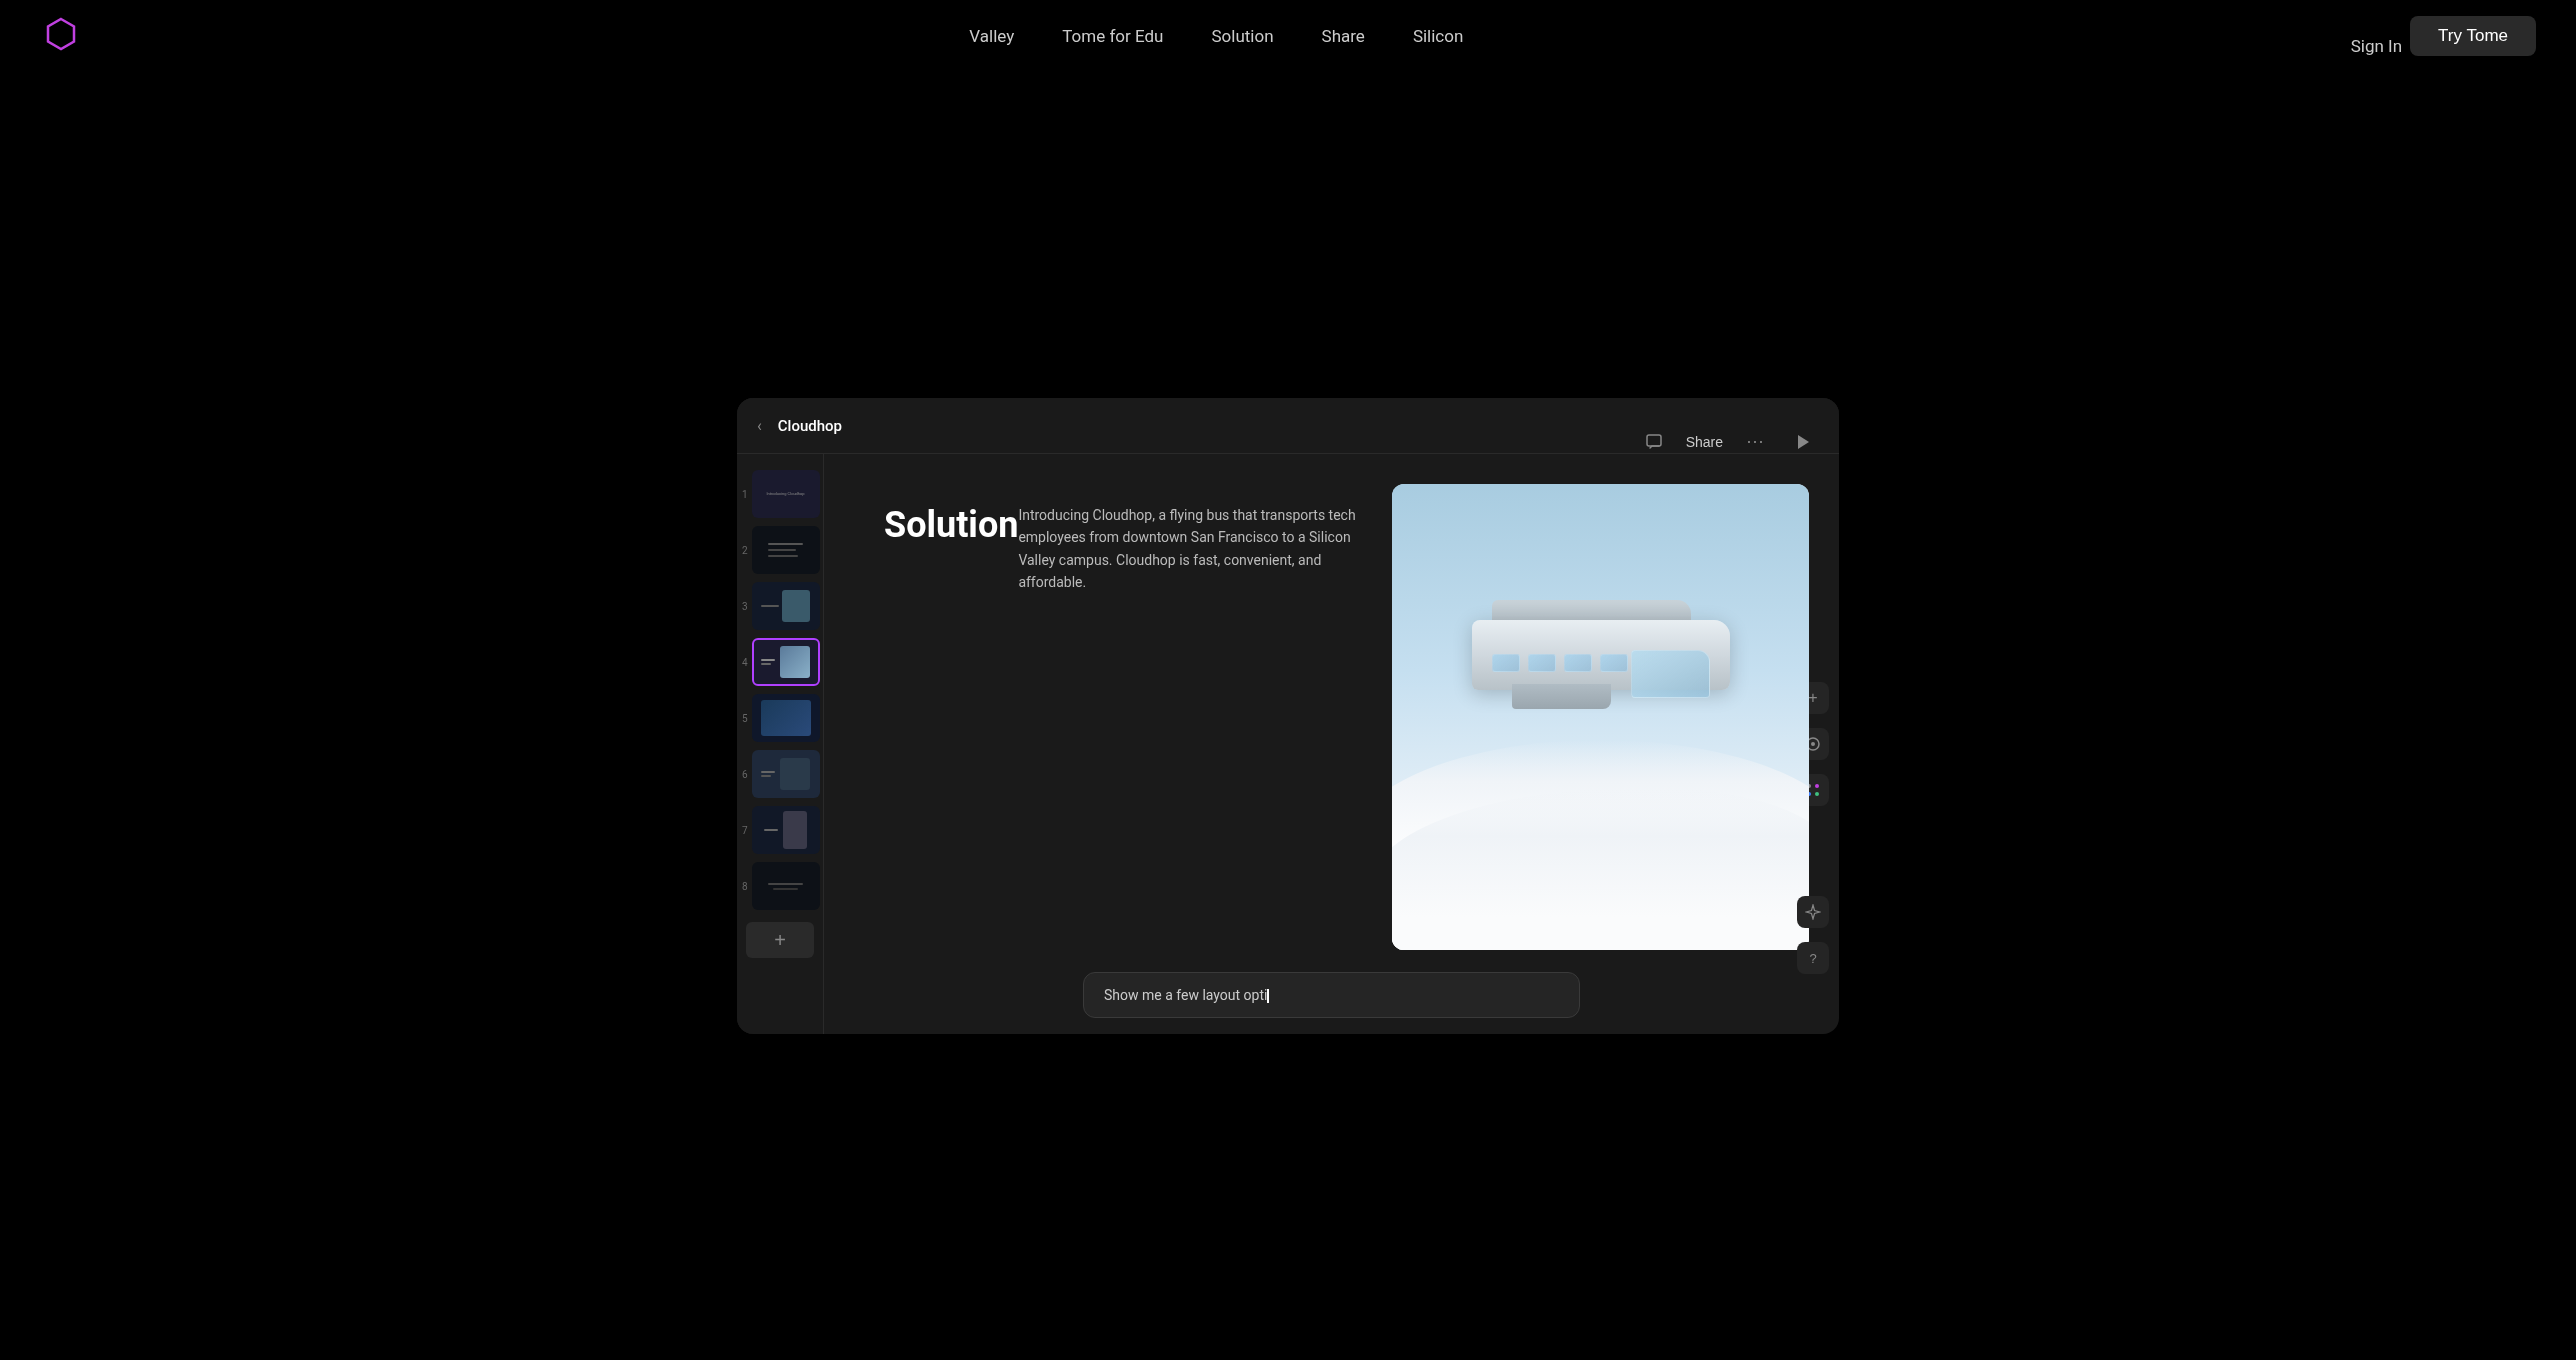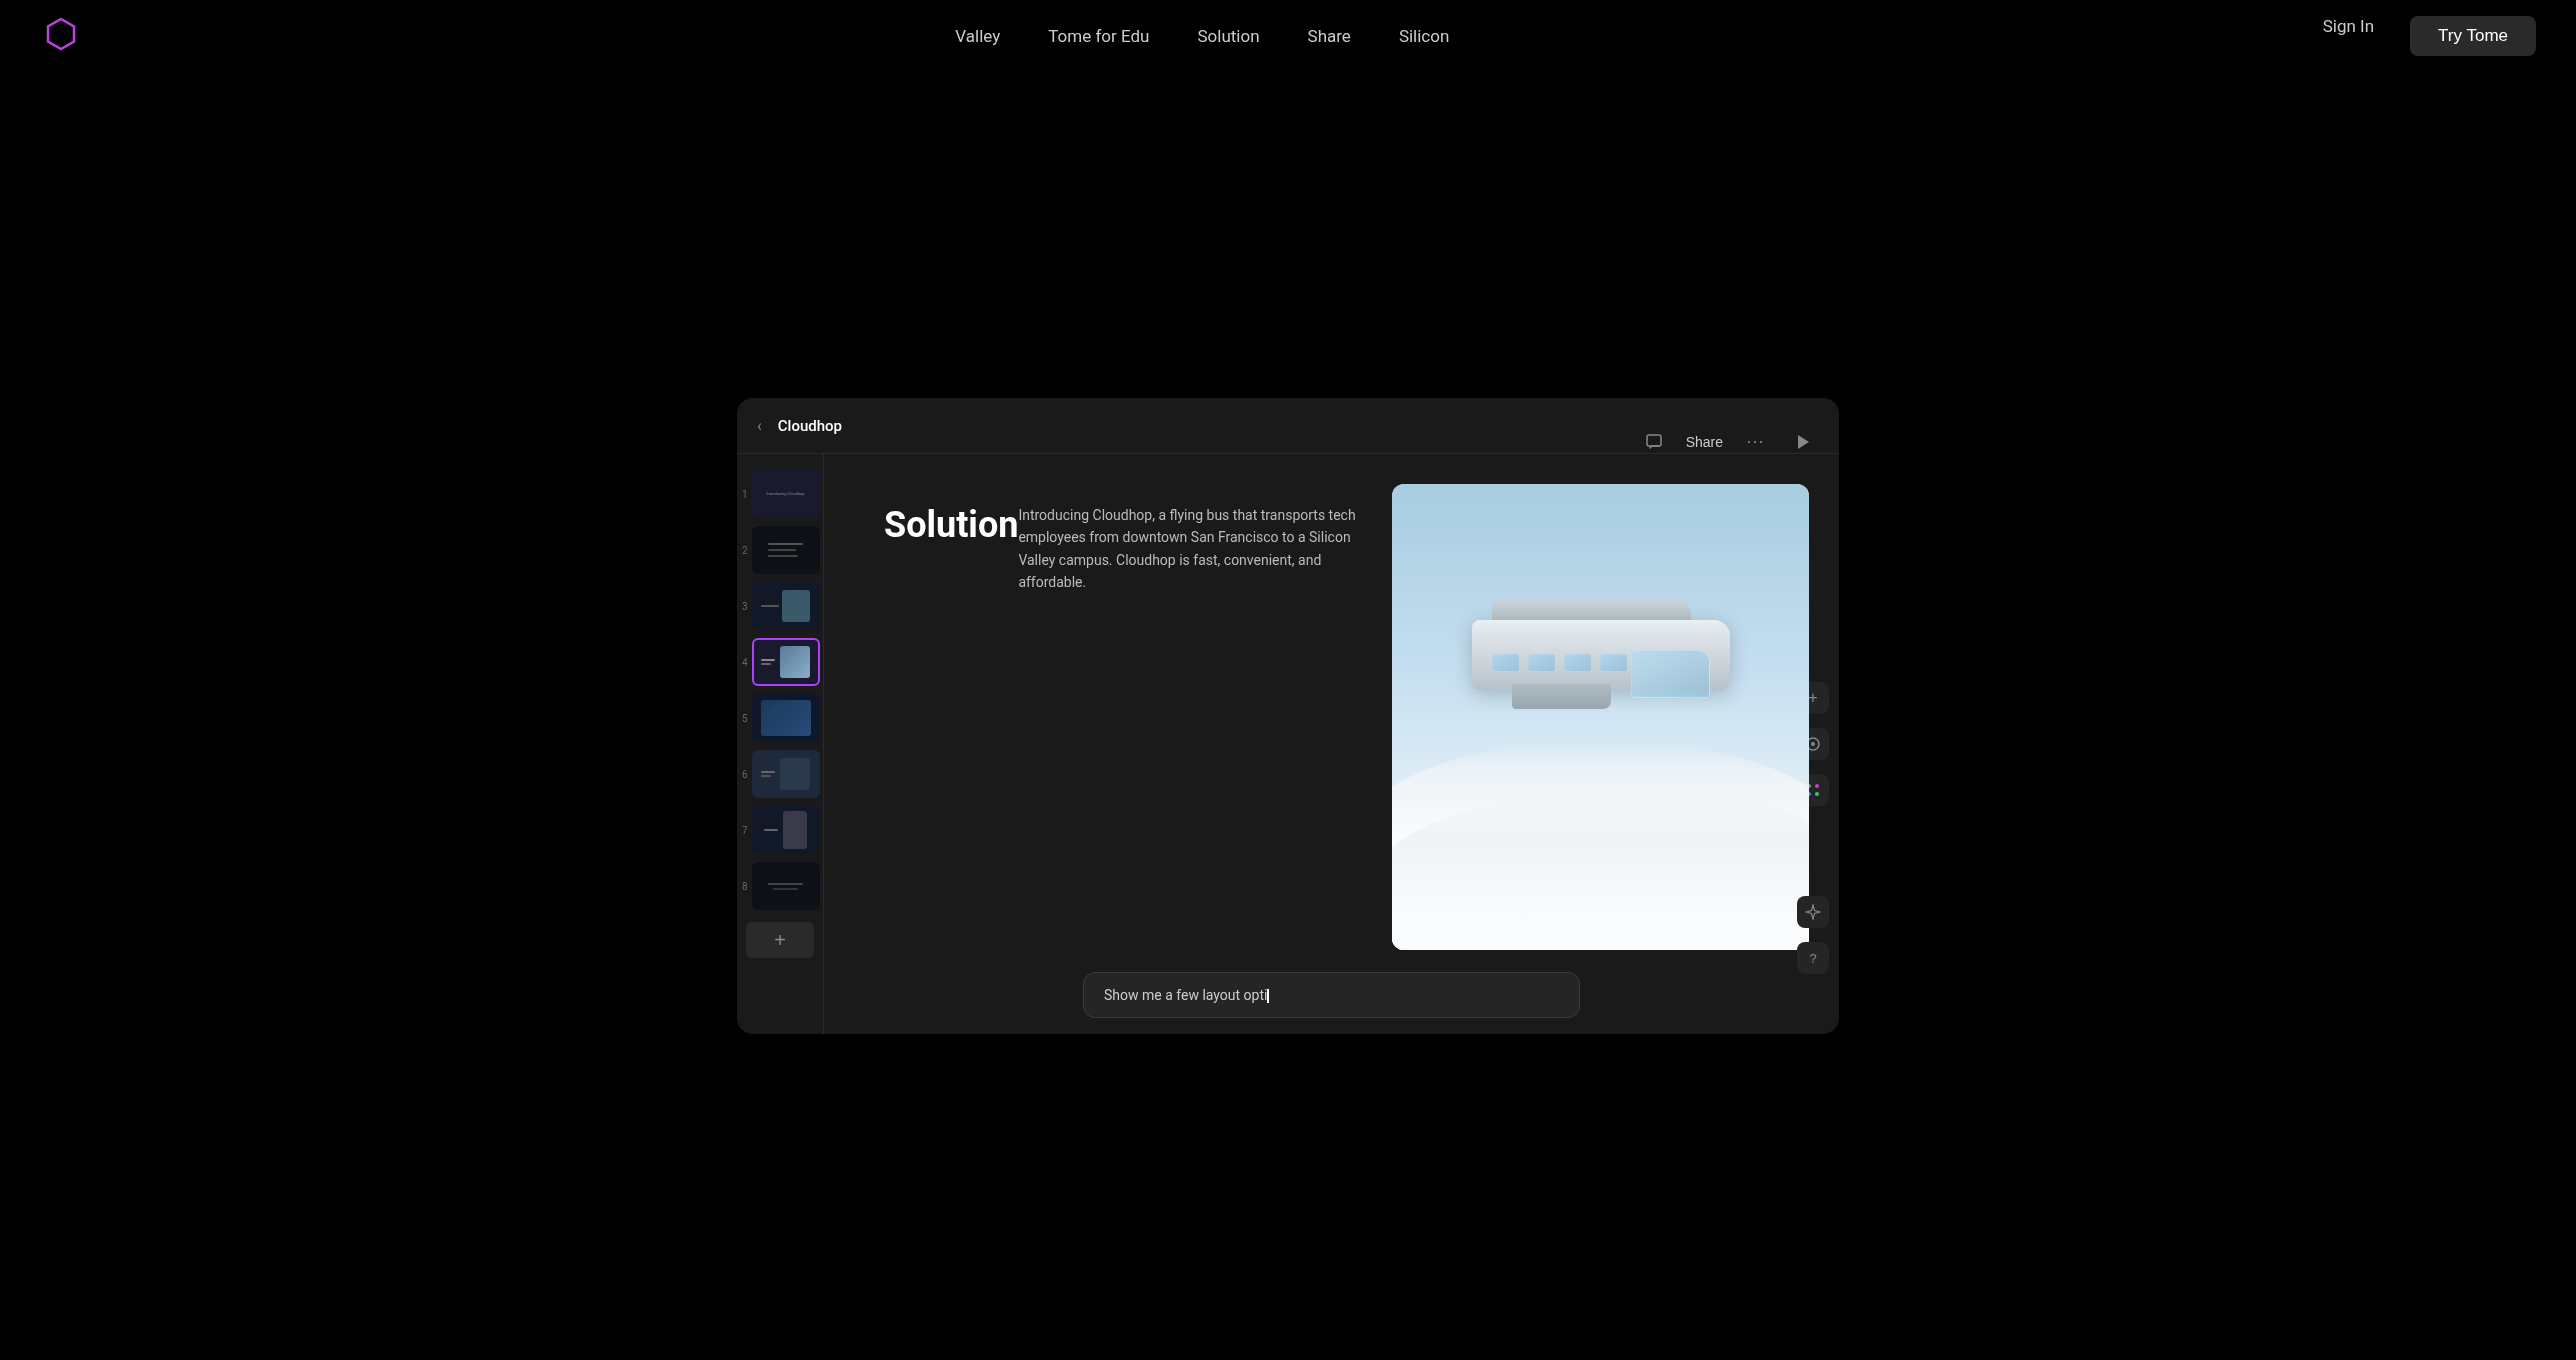--- a/index.html
+++ b/index.html
@@ -26,22 +26,22 @@
       list-style: none;
     }
     .nav-links li a {
       color: #ccc;
       text-decoration: none;
       font-size: 17px;
       font-weight: 400;
     }
     .nav-right {
       display: flex;
-      align-items: flex-start;
-      gap: 36px;
+      align-items: flex-end;
+      gap: 8px;
     }
     .sign-in {
       color: #ccc;
       font-size: 17px;
       cursor: pointer;
       text-decoration: none;
     }
     .try-tome-btn {
       background: #2a2a2a;
       color: #fff;

